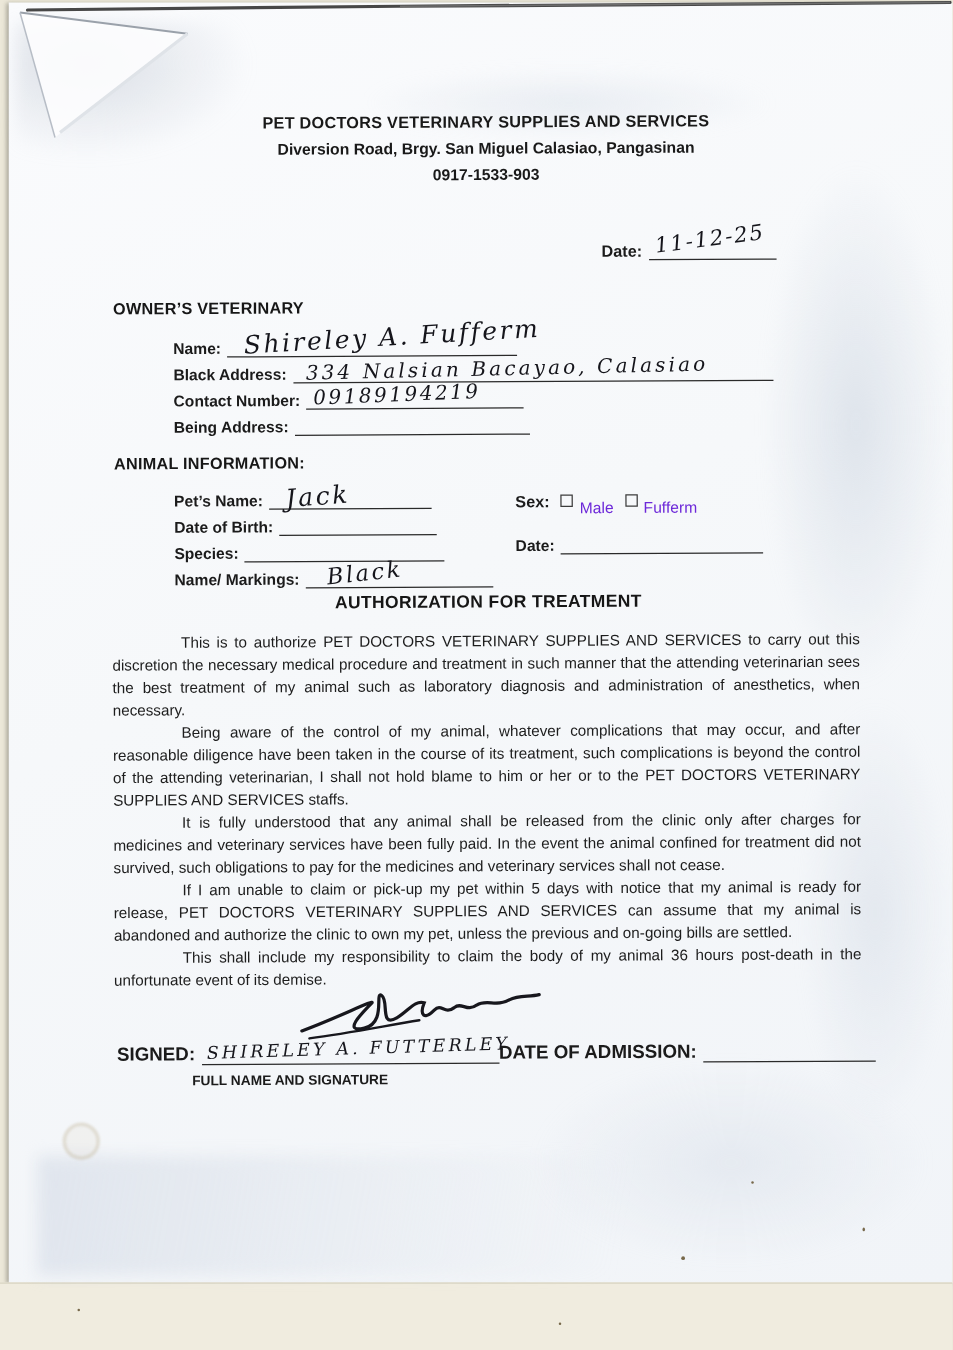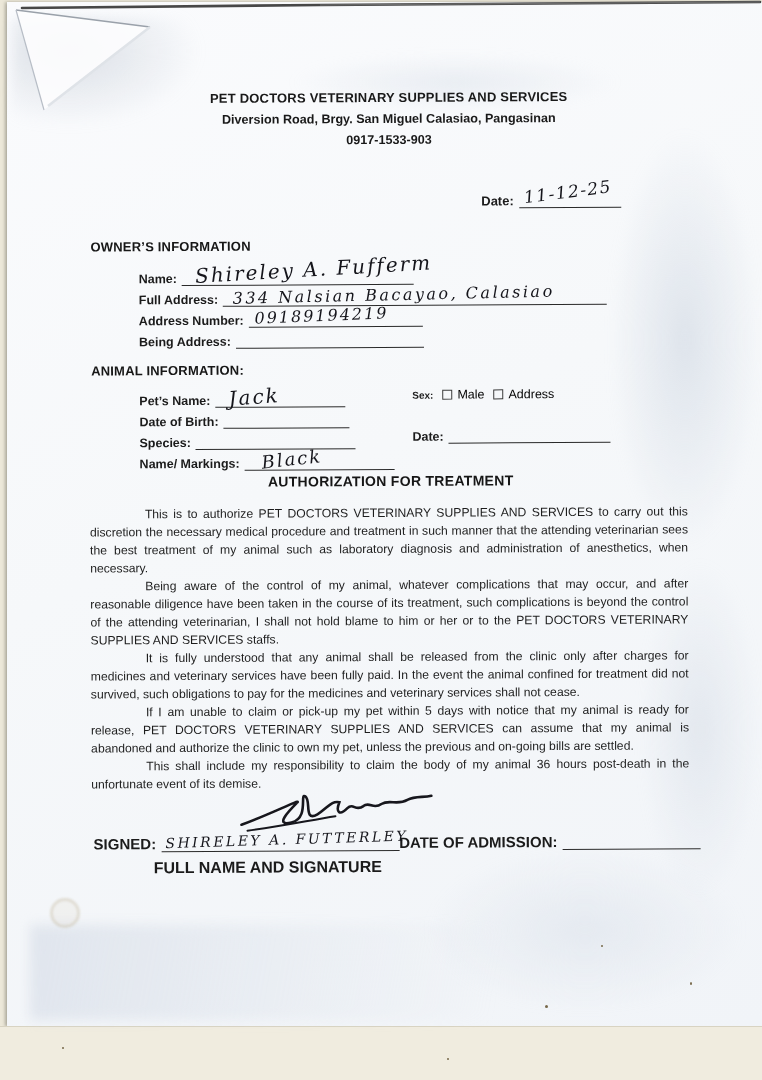--- a/index.html
+++ b/index.html
@@ -61,34 +61,34 @@
   .hw-name{left:14px;bottom:-1px;font-size:20px;letter-spacing:2px;transform:rotate(-3deg);transform-origin:left bottom;}
   .hw-addr{left:10px;bottom:-1px;font-size:16px;letter-spacing:2.5px;transform:rotate(-1deg);transform-origin:left bottom;}
   .hw-cont{left:6px;bottom:0px;font-size:16px;letter-spacing:2px;transform:rotate(-2deg);transform-origin:left bottom;}
   .r-pet{left:140px;top:388px;}     .r-pet .wline{width:130px;}
   .r-dob{left:140px;top:409px;}     .r-dob .wline{width:126px;}
   .r-spc{left:140px;top:430px;}     .r-spc .wline{width:160px;}
   .r-clr{left:140px;top:451px;}     .r-clr .wline{width:150px;}
   .hw-pet{left:14px;bottom:-2px;font-size:20px;letter-spacing:2px;transform:rotate(-4deg);transform-origin:left bottom;}
   .hw-clr{left:18px;bottom:-2px;font-size:18px;letter-spacing:2px;transform:rotate(-6deg);transform-origin:left bottom;}
   .r-sex{left:413px;top:388px;align-items:center;}
-  .r-sex .lbl{font-size:10px;}
-  .r-sex .opt{font-size:12.5px;color:#000000;}
+  .r-sex .lbl{font-size:13px;}
+  .r-sex .opt{font-size:12.5px;color:#6d28d9;margin-top:12px;}
   .cb{display:inline-block;width:8px;height:8px;border:1.3px solid #3c3c3c;margin:0 5px 0 9px;}
   .r-breed{left:413px;top:425px;}   .r-breed .wline{width:162px;}
   .auth-title{position:absolute;left:20px;top:473px;width:742px;text-align:center;font-weight:bold;font-size:14px;letter-spacing:0.3px;color:#161616;}
   .body-text{position:absolute;left:90px;top:504px;width:598px;}
   .body-text p{margin:0;text-indent:55px;text-align:justify;font-size:12.2px;line-height:18px;color:#1d1d1d;}
   .sig-svg{position:absolute;left:238px;top:786px;}
   .sig-row{left:92px;top:832px;width:620px;}
   .sig-row .lbl{font-size:15px;}
   .sig-line{width:238px;}
   .adm-line{width:138px;}
   .hw-signed{left:4px;bottom:1px;font-size:14px;letter-spacing:2.5px;transform:rotate(-1.5deg);transform-origin:left bottom;}
-  .sig-caption{position:absolute;left:152px;top:858px;font-weight:bold;font-size:16px;color:#1b1b1b;}
+  .sig-caption{position:absolute;left:152px;top:858px;font-weight:bold;font-size:11px;color:#1b1b1b;}
 </style>
 </head>
 <body>
 
 <div class="scan">
 
   <div class="paper"></div>
   <div class="bottom-bed"></div>
 
   <div class="wrinkle wr-a"></div>
@@ -121,38 +121,38 @@
       <div class="l3">0917-1533-903</div>
     </div>
 
     <div class="row date-row">
       <span class="lbl">Date:</span>
       <span class="wline" style="width:102px;">
         <span class="hw hw-date">11-12-25</span>
       </span>
     </div>
 
-    <div class="sec-h owner-h">OWNER’S INFORMATION</div>
+    <div class="sec-h owner-h">OWNER’S VETERINARY</div>
 
     <div class="row r-name">
       <span class="lbl">Name:</span>
       <span class="wline">
         <span class="hw hw-name">Shireley A. Fufferm</span>
       </span>
     </div>
 
     <div class="row r-addr">
-      <span class="lbl">Full Address:</span>
+      <span class="lbl">Black Address:</span>
       <span class="wline">
         <span class="hw hw-addr">334 Nalsian Bacayao, Calasiao</span>
       </span>
     </div>
 
     <div class="row r-cont">
-      <span class="lbl">Address Number:</span>
+      <span class="lbl">Contact Number:</span>
       <span class="wline">
         <span class="hw hw-cont">09189194219</span>
       </span>
     </div>
 
     <div class="row r-mail">
       <span class="lbl">Being Address:</span>
       <span class="wline">
         <span class="hw"></span>
       </span>
@@ -165,21 +165,21 @@
       <span class="wline">
         <span class="hw hw-pet">Jack</span>
       </span>
     </div>
 
     <div class="row r-sex">
       <span class="lbl">Sex:</span>
       <span class="cb"></span>
       <span class="opt">Male</span>
       <span class="cb"></span>
-      <span class="opt">Address</span>
+      <span class="opt">Fufferm</span>
     </div>
 
     <div class="row r-dob">
       <span class="lbl">Date of Birth:</span>
       <span class="wline">
         <span class="hw"></span>
       </span>
     </div>
 
     <div class="row r-spc">

